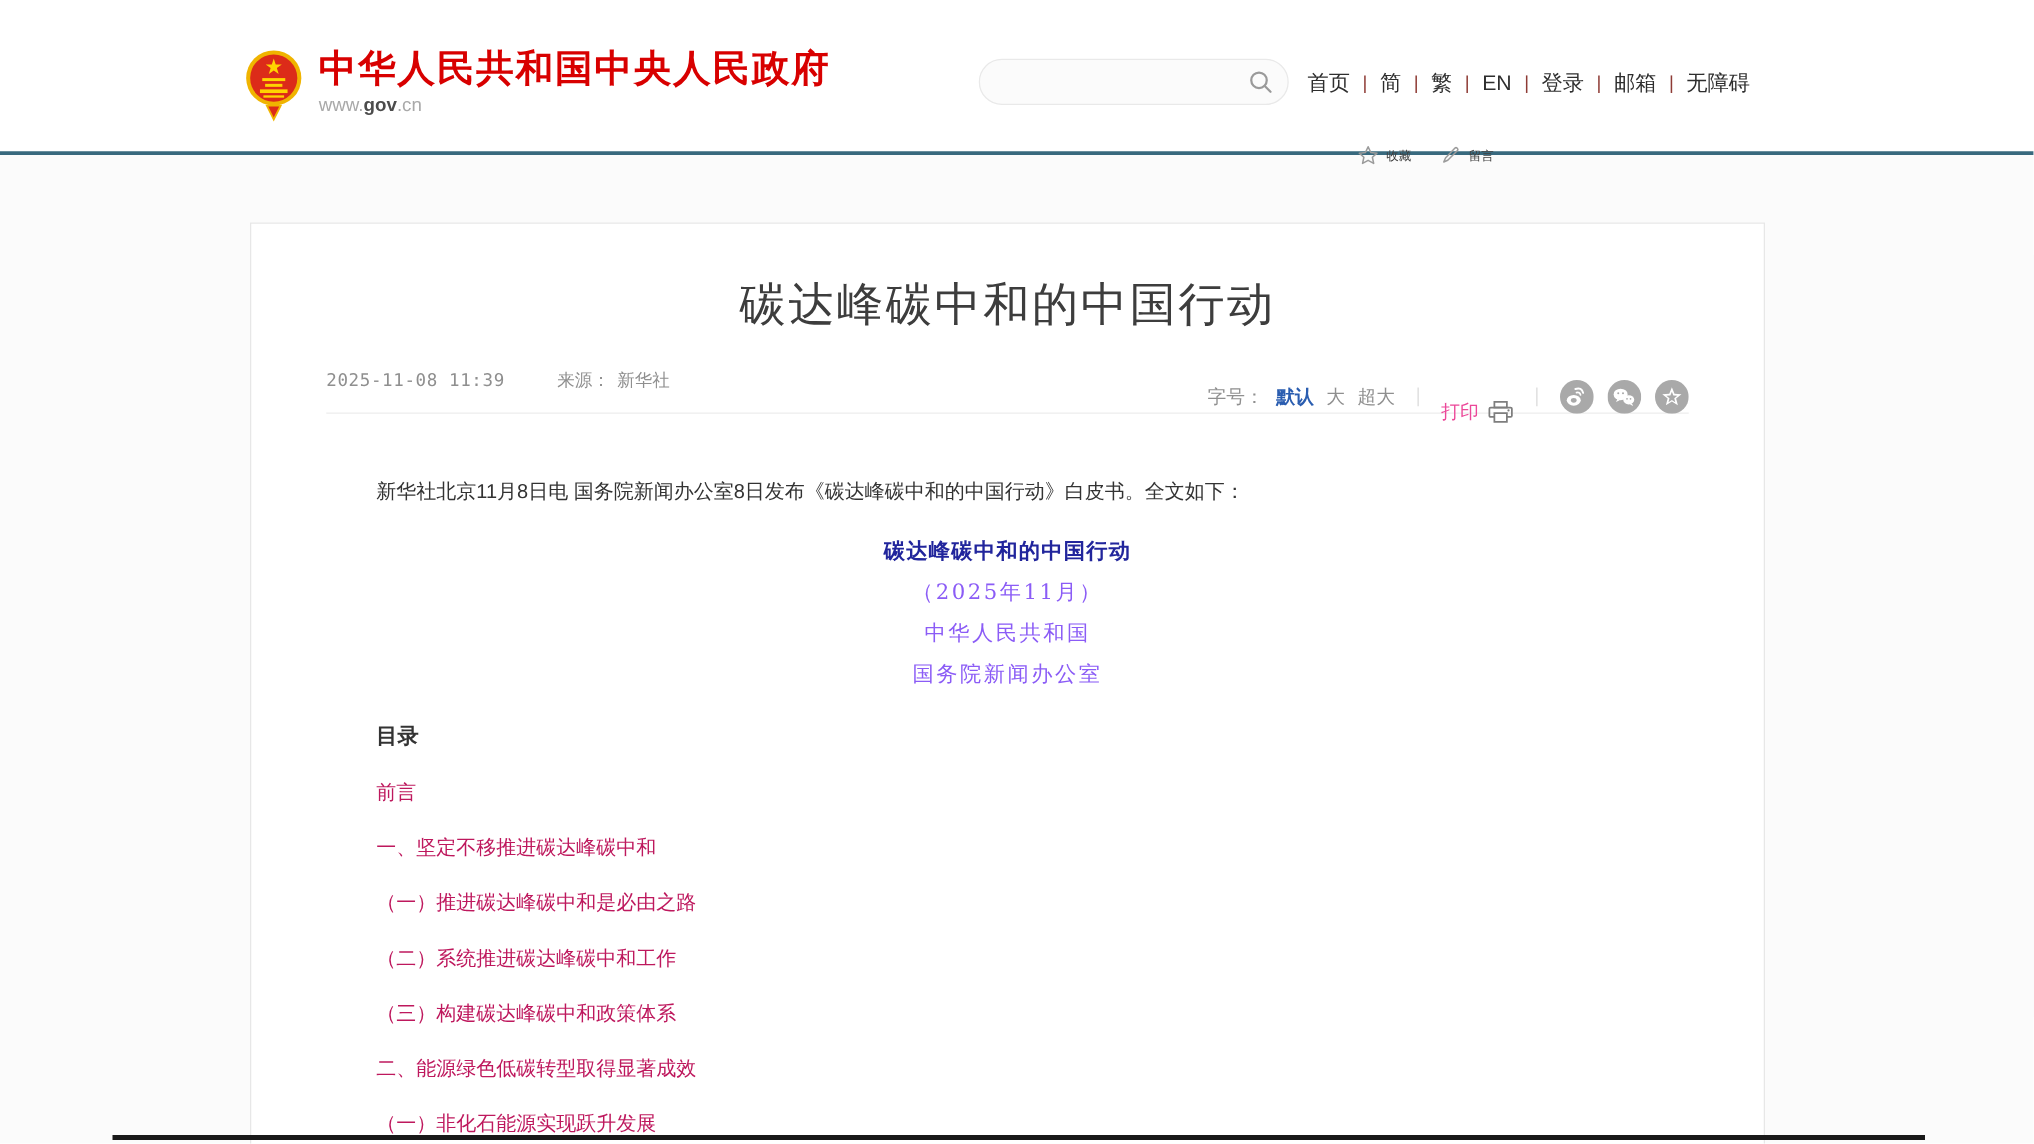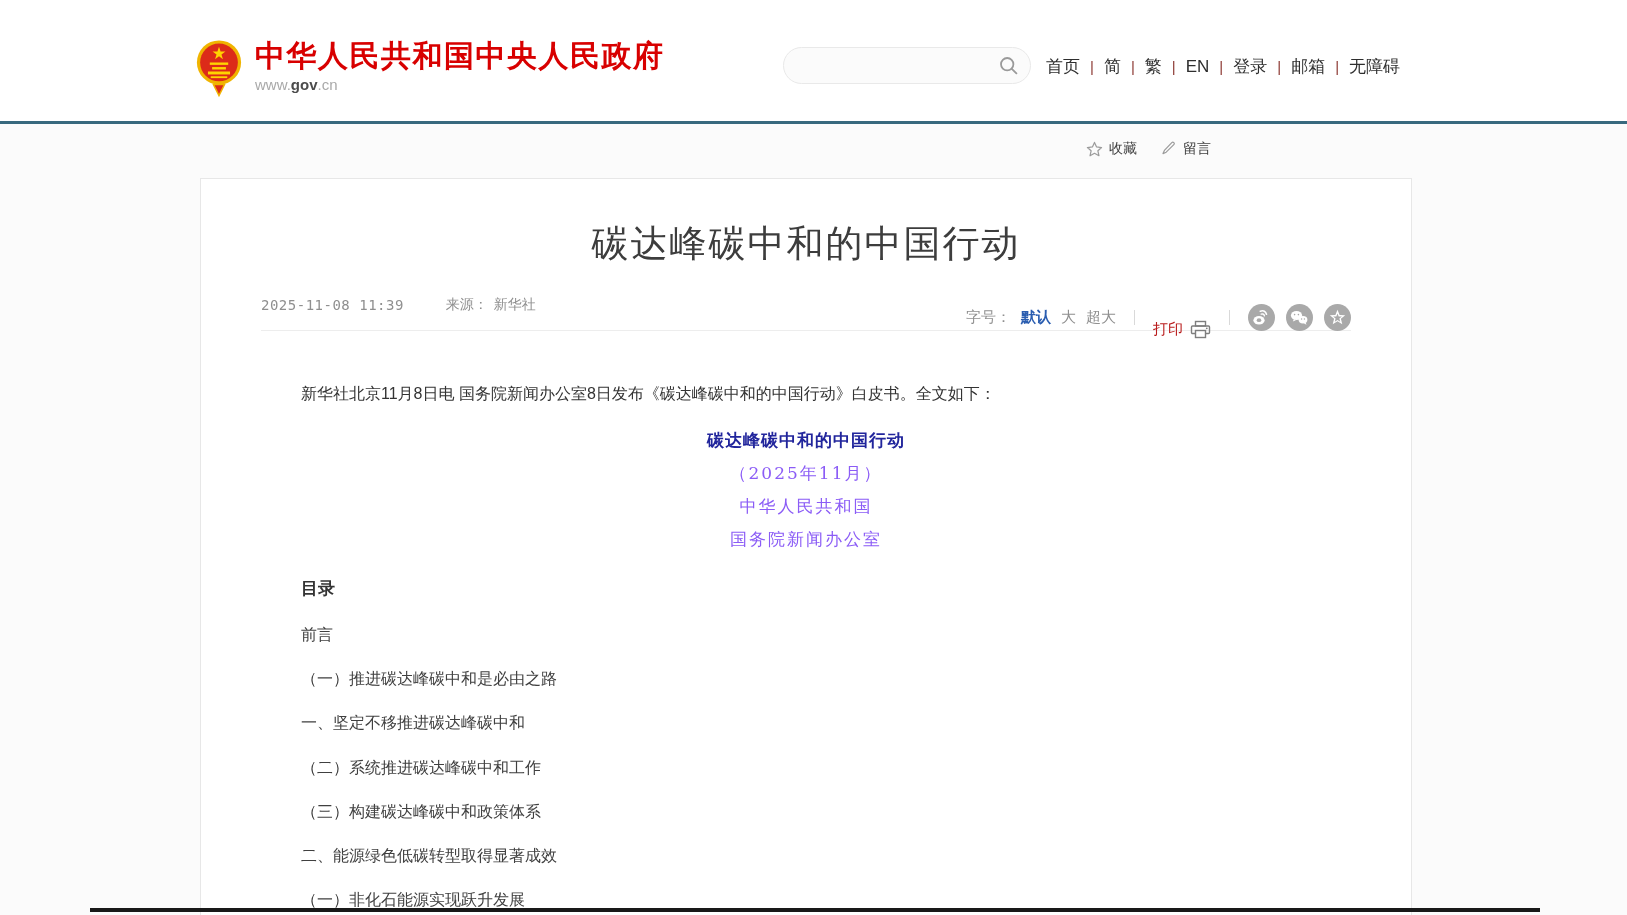--- a/index.html
+++ b/index.html
@@ -21,50 +21,50 @@
     padding:0 44px 0 18px; font-size:15px; color:#333; border-radius:19px; font-family:inherit; }
   .search-glyph { position:absolute; right:11px; top:8px; width:20px; height:20px; cursor:pointer; }
   .top-nav { position:absolute; left:1046px; top:55px; display:flex; align-items:center; font-size:17px; white-space:nowrap; }
   .top-nav a { color:#2e2e2e; text-decoration:none; margin:0 10px; cursor:pointer; }
   .top-nav a:first-child { margin-left:0;text-align:right; }
   .nav-sep { color:#8e3b35; font-size:15px; }
   
   .teal-line { position:absolute; left:0; top:121px; width:100%; height:3px; background:#38697e; }
   .lower-bg { position:absolute; left:0; top:124px; width:100%; height:791px; background:#fbfbfb; }
   
-  .page-actions { position:absolute; left:1086px; top:140px; display:flex; align-items:center; gap:24px;
-    font-size:14px; color:#3f3f3f; }
+  .page-actions { position:absolute; left:1086px; top:116px; display:flex; align-items:center; gap:24px;
+    font-size:10px; color:#3f3f3f; }
   .page-actions .action { display:flex; align-items:center; gap:6px; cursor:pointer; }
   
   .card { position:absolute; left:200px; top:178px; width:1212px; min-height:760px;
     background:#fff; border:1px solid #e7e7e7; padding-bottom:40px; }
   .article-title { margin:44px 60px 0; text-align:center; font-size:37px; font-weight:400;
     color:#3d3d3d; letter-spacing:2px; line-height:1.15; }
   .meta-row { margin:30px 60px 0; display:flex; justify-content:space-between; align-items:flex-start;
     font-size:14px; color:#8f8f8f; height:22px; }
   .meta-left { display:flex; align-items:center; }
   .meta-date { font-family:"DejaVu Sans Mono",monospace; letter-spacing:0.5px; }
   .meta-source-label { margin-left:42px;font-family:Liberation Serif, serif; }
   .meta-source-value { margin-left:6px; }
   .meta-right { display:flex; align-items:center; font-size:15px; color:#8f8f8f; }
   .meta-right .fz { margin-left:10px; text-decoration:none; color:#8f8f8f; cursor:pointer; }
   .meta-right .fz.blue { color:#2a5db0; font-weight:bold; }
   .vsep { width:1px; height:15px; background:#d9d9d9; margin:0 18px; }
-  .print-btn { display:flex; align-items:center; gap:7px; color:#b91c1c; cursor:pointer;margin-top:24px; }
+  .print-btn { display:flex; align-items:center; gap:7px; color:#ec4899; cursor:pointer;margin-top:24px; }
   .share-icons { display:flex; align-items:center; gap:11px; }
   .share-btn { width:27px; height:27px; cursor:pointer; }
   .meta-divider { margin:12px 60px 0; height:1px; background:#ededed; }
   
   .lead { margin:50px 100px 0; font-size:16px; color:#333; line-height:1.65; }
   .doc-title { margin:22px 100px 0; text-align:center; font-size:17px; font-weight:bold;
     color:#21259c; letter-spacing:1px; }
   .doc-line { margin:10px 100px 0; text-align:center; font-size:17px; color:#8b5cf6;
     font-family:"DejaVu Serif",serif; letter-spacing:2px; }
   .toc-heading { margin:26px 100px 0; font-size:17px; font-weight:bold; color:#333; }
-  .toc-item { margin:25px 100px 0; font-size:16px; color:#404040; line-height:1.2; }
+  .toc-item { margin:25px 100px 0; font-size:16px; color:#be185d; line-height:1.2; }
   .bottom-line { position:absolute; left:90px; top:908px; width:1450px; height:4px; background:#191919; }
 </style>
 </head>
 <body>
 
 <div class="page">
 
   <div class="header">
     <div class="brand">
       <svg class="emblem" viewBox="0 0 50 64">
@@ -184,22 +184,22 @@
 
     <p class="lead">新华社北京11月8日电 国务院新闻办公室8日发布《碳达峰碳中和的中国行动》白皮书。全文如下：</p>
 
     <div class="doc-title">碳达峰碳中和的中国行动</div>
     <div class="doc-line">（2025年11月）</div>
     <div class="doc-line">中华人民共和国</div>
     <div class="doc-line">国务院新闻办公室</div>
 
     <div class="toc-heading">目录</div>
     <div class="toc-item">前言</div>
+    <div class="toc-item">一、坚定不移推进碳达峰碳中和</div>
     <div class="toc-item">（一）推进碳达峰碳中和是必由之路</div>
-    <div class="toc-item">一、坚定不移推进碳达峰碳中和</div>
     <div class="toc-item">（二）系统推进碳达峰碳中和工作</div>
     <div class="toc-item">（三）构建碳达峰碳中和政策体系</div>
     <div class="toc-item">二、能源绿色低碳转型取得显著成效</div>
     <div class="toc-item">（一）非化石能源实现跃升发展</div>
   </div>
 
   <div class="bottom-line"></div>
 </div>
 
 </body></html>

